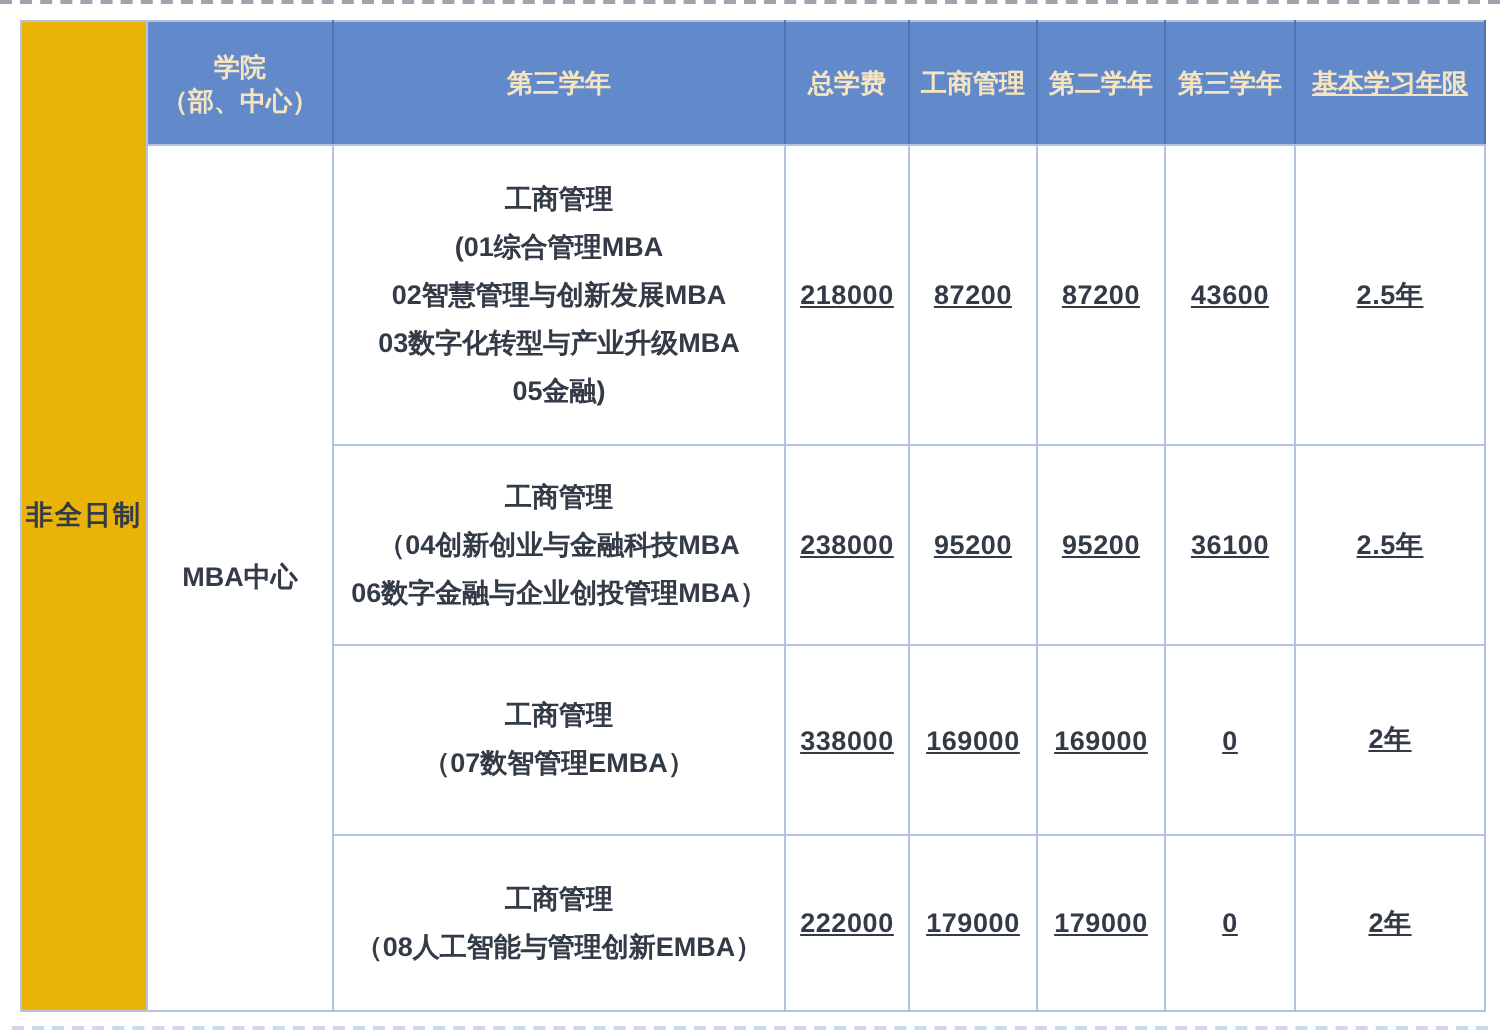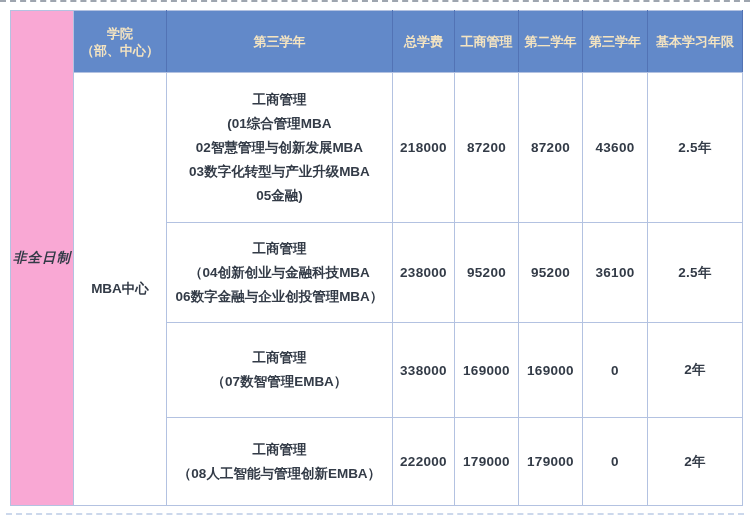--- a/index.html
+++ b/index.html
@@ -40,31 +40,31 @@
   table.fee-table th {
     background: #6289c9;
     color: #f4e4c1;
     font-size: 13px;
     border-left: 1px solid #5273b5;
     border-right: 1px solid #5273b5;
     border-top: 1px solid #b3c2e1;
     line-height: 17px;
   }
   th.first-blue { border-left: 1px solid #b3c2e1; }
-  th.last-blue { border-right: 1px solid #b3c2e1; }
-  td.mode-cell { font-size: 14px; letter-spacing: 1px; background: #f9a8d4; font-style: italic; }
+  th.last-blue { border-right: 1px solid #b3c2e1; text-decoration: underline; }
+  td.mode-cell { font-size: 14px; letter-spacing: 1px; background: #eab308; }
   td.center-cell { font-size: 13.5px; background: #ffffff; }
   td.category-cell {
     text-align: left;
     padding-left: 13px;
     padding-right: 4px;
     line-height: 24px;
     margin-left: 19px;
   }
-  td.num-cell, td.duration-cell { letter-spacing: 0.3px; }
+  td.num-cell, td.duration-cell { letter-spacing: 0.3px; text-decoration: underline; }
 </style>
 </head>
 <body>
 
 <div class="page">
   <div class="top-edge-line"></div>
 
   <table class="fee-table">
     <colgroup>
       <col style="width:63px">

